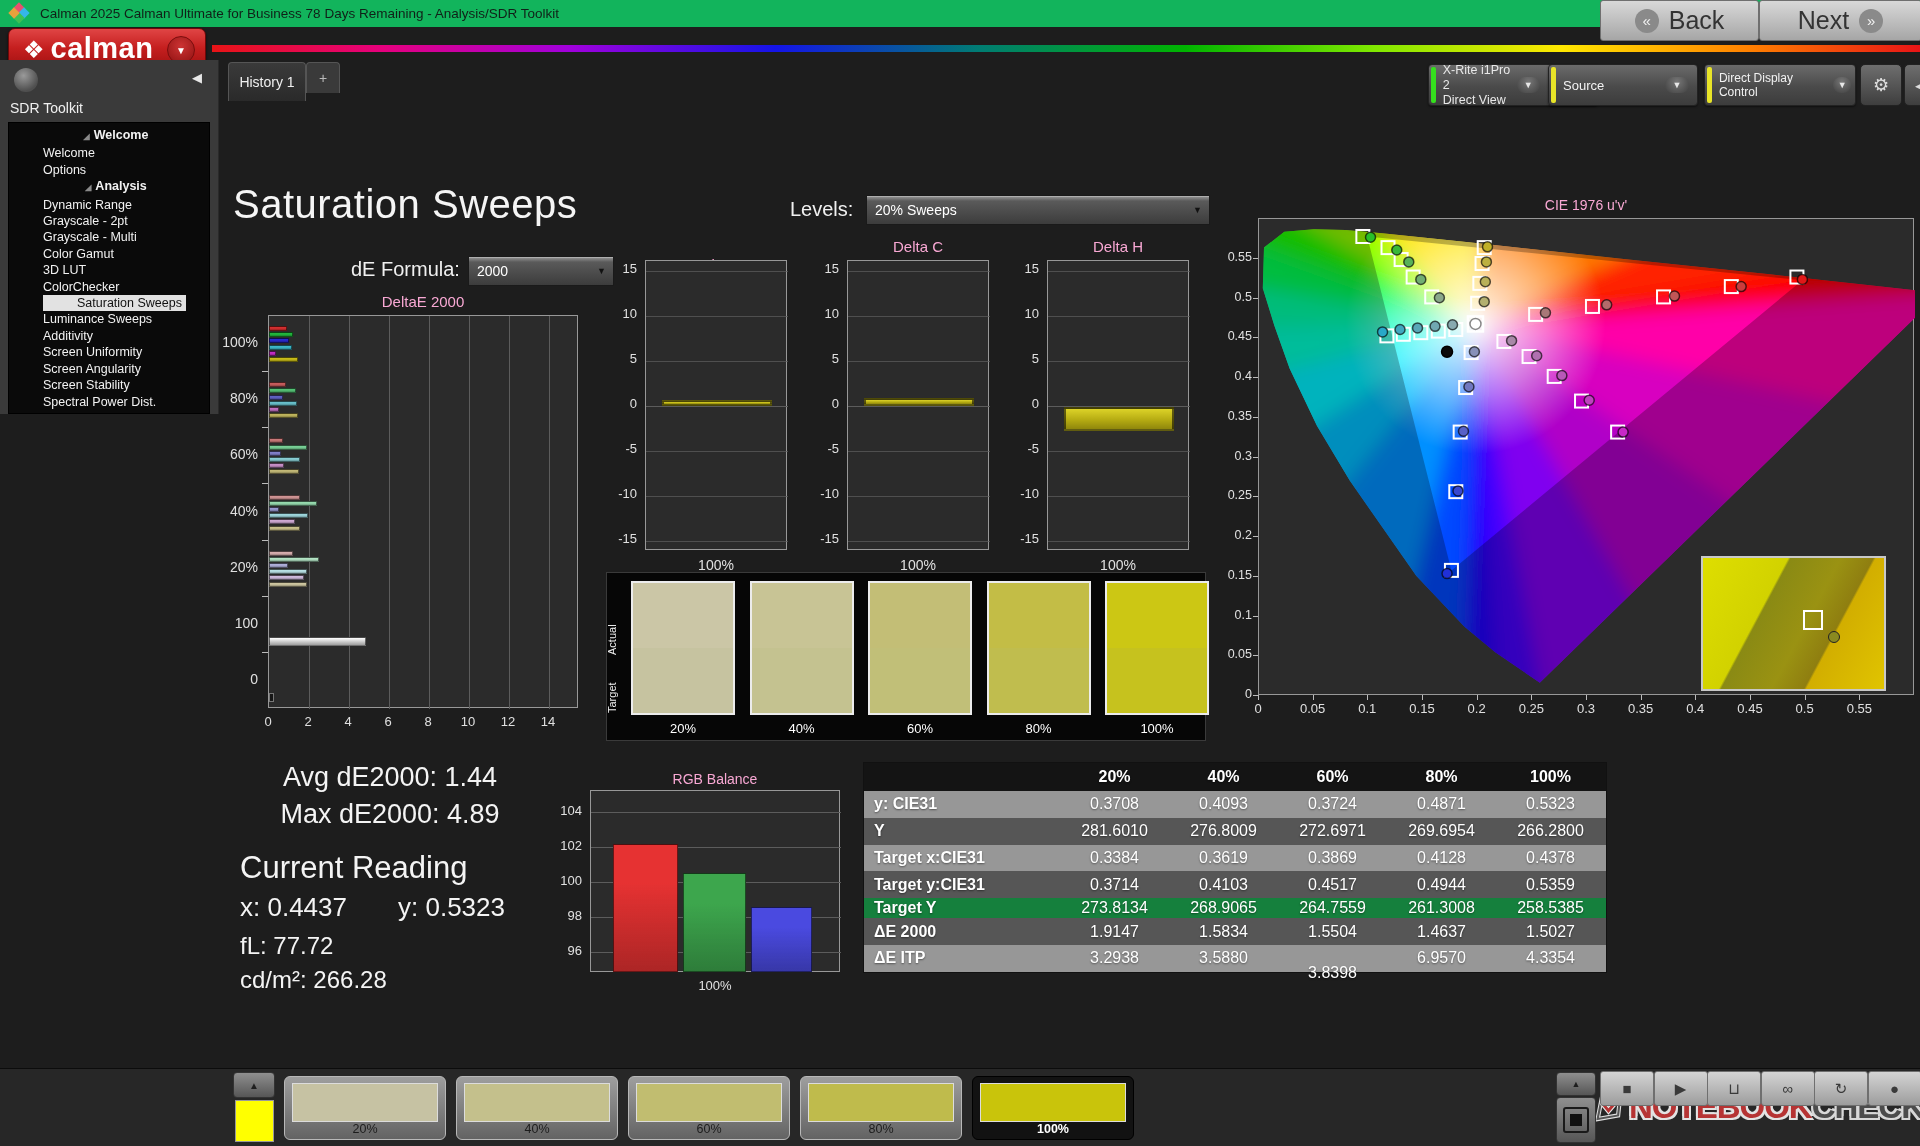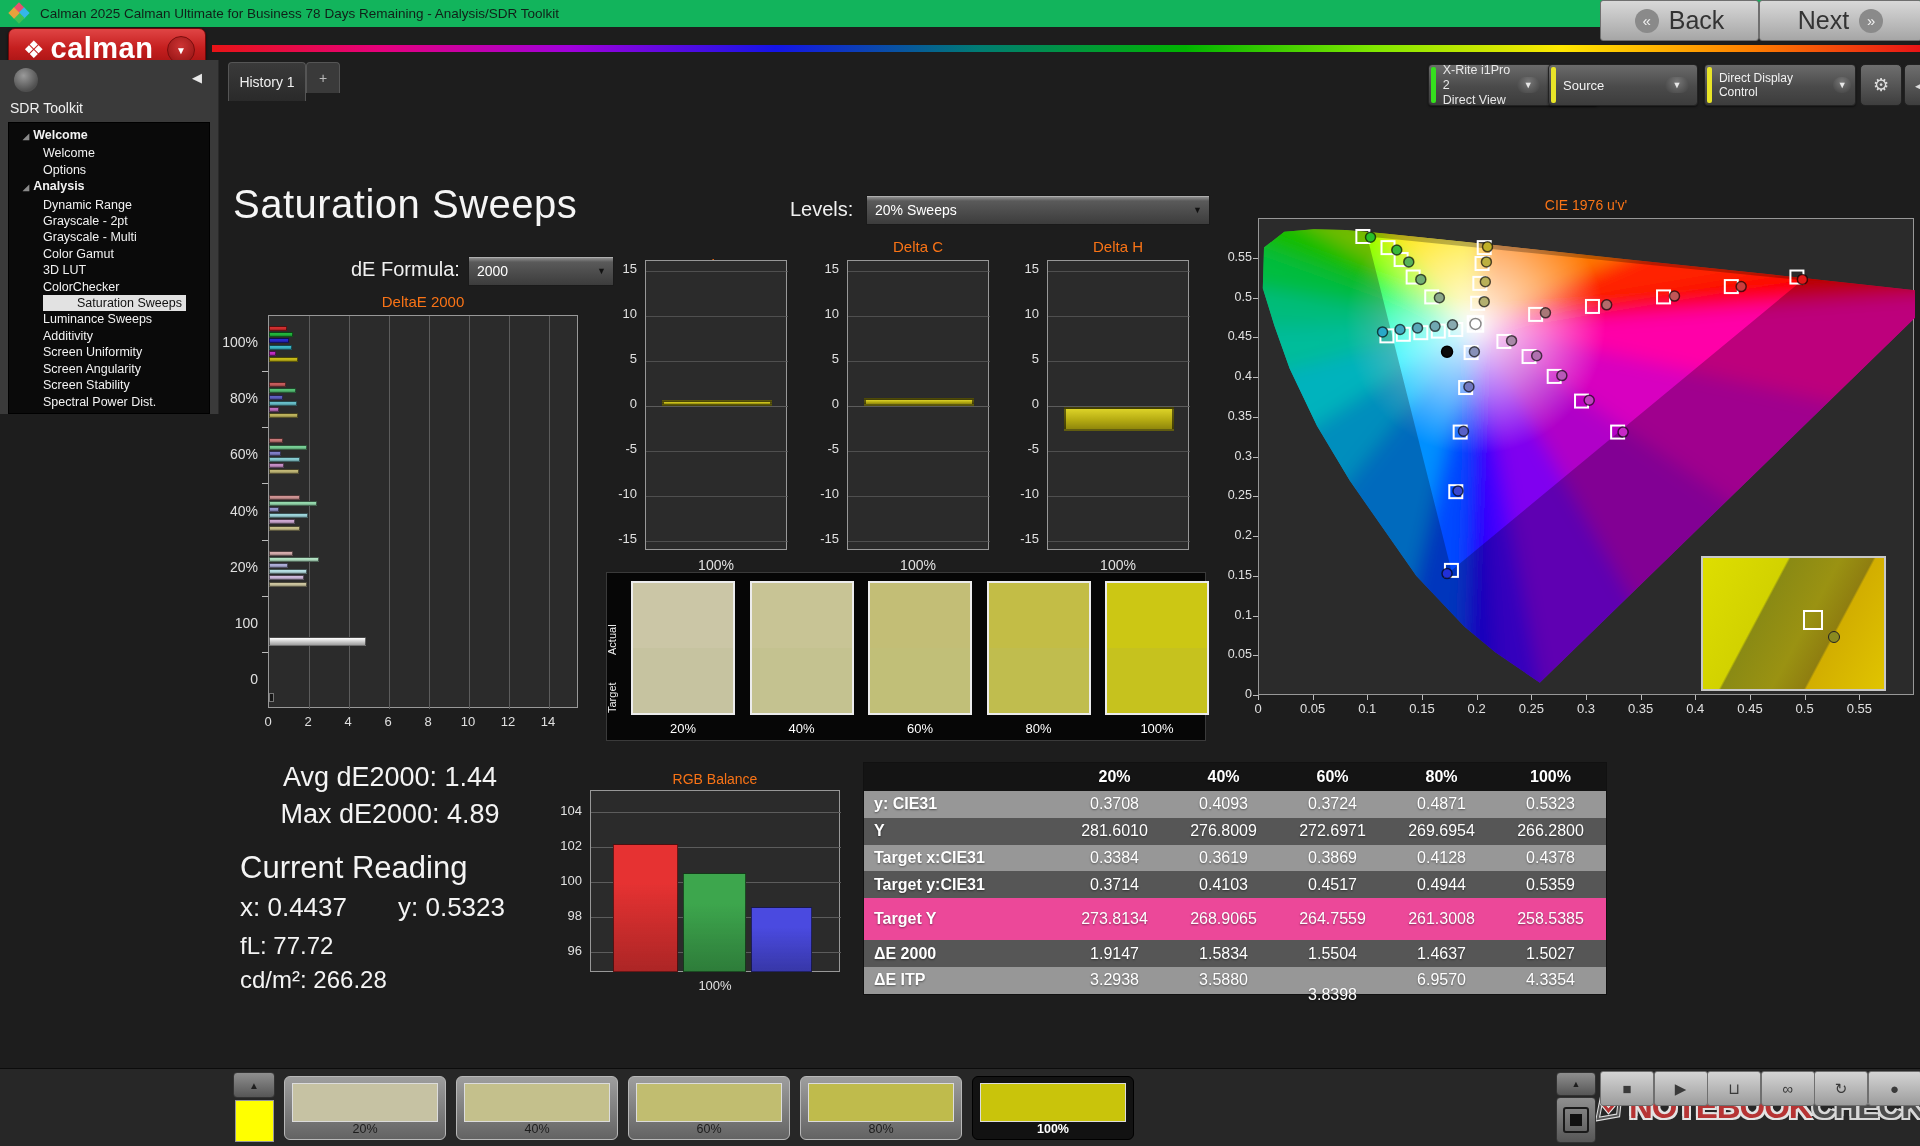--- a/index.html
+++ b/index.html
@@ -42,32 +42,32 @@
          display:flex;align-items:center;justify-content:center;color:#ddd;}
   
   #sidebar{left:0;top:60px;width:218px;height:354px;background:#3a3a3a;border-right:1px solid #2a2a2a;}
   #sidebar .sphere{position:absolute;left:14px;top:8px;width:24px;height:24px;border-radius:50%;
       background:radial-gradient(circle at 40% 32%,#9a9a9a,#4f4f4f 70%);}
   #sidebar .collapse{position:absolute;left:192px;top:10px;color:#e8e8e8;font-size:13px;}
   #sidebartitle{position:absolute;left:10px;top:40px;font-size:14px;color:#f0f0f0;}
   #tree{position:absolute;left:8px;top:62px;width:202px;height:292px;background:#0a0a0a;border:1px solid #000;
         padding:4px 0;box-sizing:border-box;}
   .titem{font-size:12.5px;line-height:16.4px;color:#f2f2f2;white-space:nowrap;padding-left:34px;}
-  .titem.grp{font-weight:700;padding-left:14px;}
+  .titem.grp{font-weight:700;padding-left:14px;text-align:center;}
   .titem.grp .tri{color:#8a8a8a;font-size:8px;margin-right:4px;}
   .titem.sel{background:#e2e2e2;color:#111;display:inline-block;padding-right:4px;}
   
   #pagetitle{left:233px;top:182px;font-size:40px;font-weight:300;color:#f5f5f5;letter-spacing:.5px;}
   .fieldlbl{font-size:20px;color:#f0f0f0;}
   .seldd{background:linear-gradient(180deg,#9a9a9a 0%,#5a5a5a 18%,#3c3c3c 100%);border:1px solid #1a1a1a;
      display:flex;align-items:center;color:#fff;font-size:14px;padding-left:8px;box-shadow:inset 0 1px 0 rgba(255,255,255,.25);}
   .seldd .arr2{margin-left:auto;margin-right:7px;font-size:9px;color:#111;}
   
   .plot{background:#2b2b2b;border:1px solid #989898;box-sizing:border-box;}
-  .ctitle{font-size:15px;color:#f97316;text-align:center;}
+  .ctitle{font-size:15px;color:#f9a8d4;text-align:center;}
   .ticklbl{font-size:13px;color:#e0e0e0;text-align:right;}
   .xticklbl{font-size:13px;color:#e0e0e0;text-align:center;}
   .gridv{position:absolute;width:1px;background:#5c5c5c;}
   .gridh{position:absolute;height:1px;background:#5c5c5c;}
   .bar{position:absolute;box-sizing:border-box;border:1px solid rgba(0,0,0,.55);}
   
   #strip{left:606px;top:572px;width:600px;height:169px;background:#060606;border:1px solid #3a3a3a;box-sizing:border-box;}
   .rotlbl{position:absolute;left:-1px;width:14px;font-size:11px;color:#f0f0f0;writing-mode:vertical-rl;
           transform:rotate(180deg);text-align:center;}
   .sw{position:absolute;border:2px solid #ececec;box-sizing:border-box;}
@@ -274,21 +274,21 @@
         <div class="tcell" style="width: 109px;">0.4378</div>
       </div>
       <div class="trow" style="height: 26.8px; background: rgb(86, 86, 86);">
         <div class="tcell lab" style="width: 196px;">Target y:CIE31</div>
         <div class="tcell" style="width: 109px;">0.3714</div>
         <div class="tcell" style="width: 109px;">0.4103</div>
         <div class="tcell" style="width: 109px;">0.4517</div>
         <div class="tcell" style="width: 109px;">0.4944</div>
         <div class="tcell" style="width: 109px;">0.5359</div>
       </div>
-      <div class="trow" style="height: 42px; background: #ec4899;">
+      <div class="trow" style="height: 20px; background: #15803d;">
         <div class="tcell lab" style="width: 196px;">Target Y</div>
         <div class="tcell" style="width: 109px;">273.8134</div>
         <div class="tcell" style="width: 109px;">268.9065</div>
         <div class="tcell" style="width: 109px;">264.7559</div>
         <div class="tcell" style="width: 109px;">261.3008</div>
         <div class="tcell" style="width: 109px;">258.5385</div>
       </div>
       <div class="trow" style="height: 26.8px; background: rgb(86, 86, 86);">
         <div class="tcell lab" style="width: 196px;">ΔE 2000</div>
         <div class="tcell" style="width: 109px;">1.9147</div>

